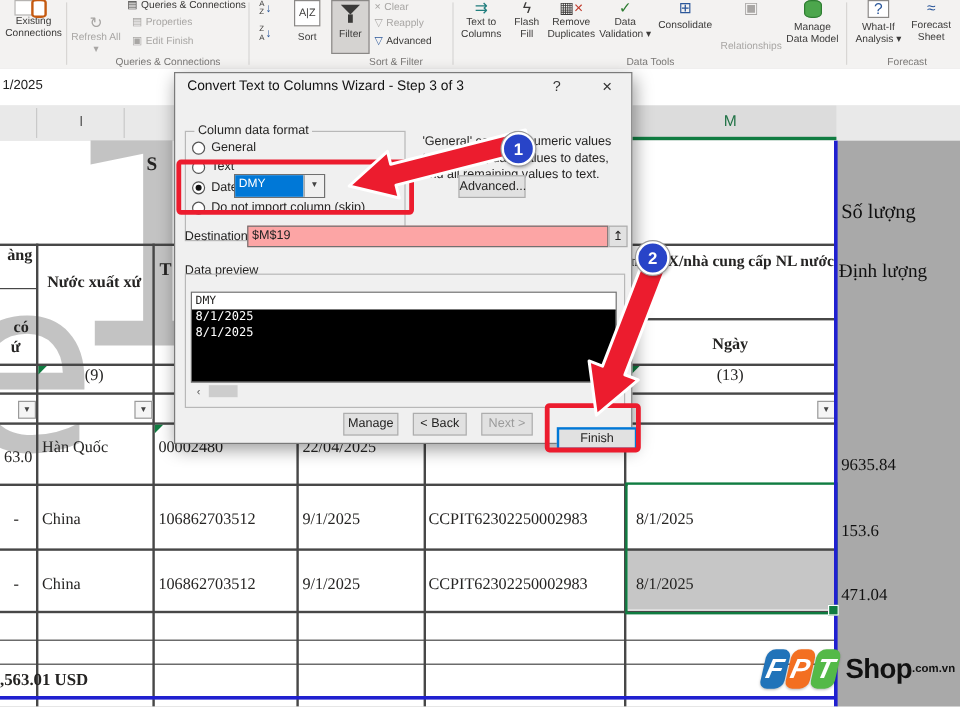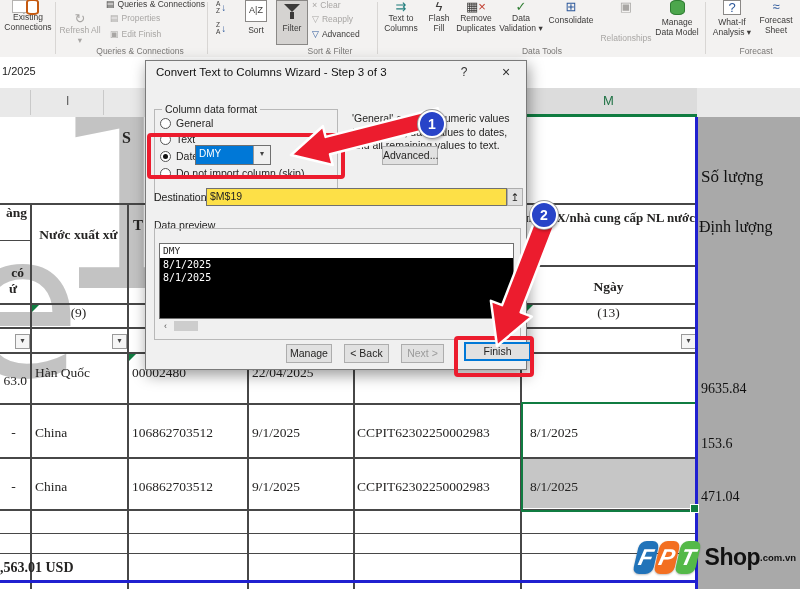--- a/index.html
+++ b/index.html
@@ -54,21 +54,21 @@
   .dlg .capbtn{position:absolute;top:2px;width:24px;height:18px;text-align:center;line-height:18px;font-size:12px;color:#333;}
   .grpbox{position:absolute;border:1px solid #b8b8b8;}
   .grplbl{position:absolute;background:#f0f0f0;padding:0 3px;}
   .rrow{position:absolute;display:flex;align-items:center;gap:5px;}
   .radio{width:11px;height:11px;border:1px solid #555;border-radius:50%;background:#fff;box-sizing:border-box;position:relative;}
   .radio.on::after{content:"";position:absolute;left:2px;top:2px;width:5px;height:5px;border-radius:50%;background:#111;}
   .combo{position:absolute;left:49px;top:84px;width:74px;height:18px;border:1px solid #707070;background:#fff;display:flex;}
   .combo .val{flex:1;background:#0078d7;color:#fff;font-size:10px;line-height:16px;padding-left:3px;}
   .combo .arr{width:16px;background:#f0f0f0;border-left:1px solid #999;text-align:center;font-size:8px;line-height:16px;color:#444;}
   .dbtn{position:absolute;height:19px;background:#e1e1e1;border:1px solid #adadad;font-size:10.5px;text-align:center;line-height:17px;box-sizing:border-box;}
-  .field{position:absolute;background:#fde047;border:1px solid #707070;font-size:10.5px;padding:1px 3px;box-sizing:border-box;}
+  .field{position:absolute;background:#fca5a5;border:1px solid #707070;font-size:10.5px;padding:1px 3px;box-sizing:border-box;}
   .pvtable{position:absolute;left:13px;top:182px;width:355px;height:76px;border:1px solid #707070;background:#fff;box-sizing:border-box;}
   .pvhead{height:14px;border-bottom:1px solid #707070;font-family:"DejaVu Sans Mono",monospace;font-size:9.5px;line-height:13px;padding-left:3px;}
   .pvblack{position:absolute;left:0;top:14px;right:0;bottom:0;background:#000;color:#fff;font-family:"DejaVu Sans Mono",monospace;font-size:10px;line-height:13px;padding-left:3px;}
   .pvsb{position:absolute;left:13px;top:259px;width:355px;height:13px;background:#f0f0f0;}
   .pvsb .larr{position:absolute;left:0;top:0;width:13px;height:12px;text-align:center;font-size:9px;line-height:12px;color:#555;}
   .pvsb .thumb{position:absolute;left:15px;top:1px;width:24px;height:10px;background:#cdcdcd;}
   
   .redbox{position:absolute;border:4px solid #ec1c2e;border-radius:4px;z-index:30;}
   .badge{position:absolute;width:24px;height:24px;border-radius:50%;background:#2844c8;border:2px solid #fff;
          box-shadow:0 0 0 1px #9a9a9a,1px 2px 3px rgba(0,0,0,.3);color:#fff;font-weight:bold;font-size:14px;
@@ -339,21 +339,21 @@
       </div>
     </div>
     <div class="pvsb">
       <span class="larr">‹</span>
       <span class="thumb"></span>
     </div>
 
     <div class="dbtn" style="left:140px;top:283px;width:46px">Manage</div>
     <div class="dbtn" style="left:198px;top:283px;width:45px">&lt; Back</div>
     <div class="dbtn" style="left:255px;top:283px;width:43px;color:#9b9b9b">Next &gt;</div>
-    <div class="dbtn" style="left:318px;top:281px;width:67px;border:2px solid #0078d7;line-height:15px">Finish</div>
+    <div class="dbtn" style="left:318px;top:295px;width:67px;border:2px solid #0078d7;line-height:15px">Finish</div>
   </div>
 
   <div class="redbox" style="left:147px;top:133px;width:190px;height:38px"></div>
   <div class="redbox" style="left:454px;top:336px;width:72px;height:33px"></div>
 
   <svg class="arrows" viewBox="0 0 800 589">
     <path d="M291,155 L322.9,126.2 L325.6,136.9 L437.8,108.3 L442.2,125.7 L330,154.3 L332.7,165 Z" fill="#ec1c2e" stroke="#ffffff" stroke-width="2.5" stroke-linejoin="round"></path>
     <path d="M497,346 L490.9,300.8 L502.1,305.1 L535.7,218.4 L554.3,225.6 L520.7,312.3 L531.9,316.6 Z" fill="#ec1c2e" stroke="#ffffff" stroke-width="2.5" stroke-linejoin="round"></path>
   </svg>
 

